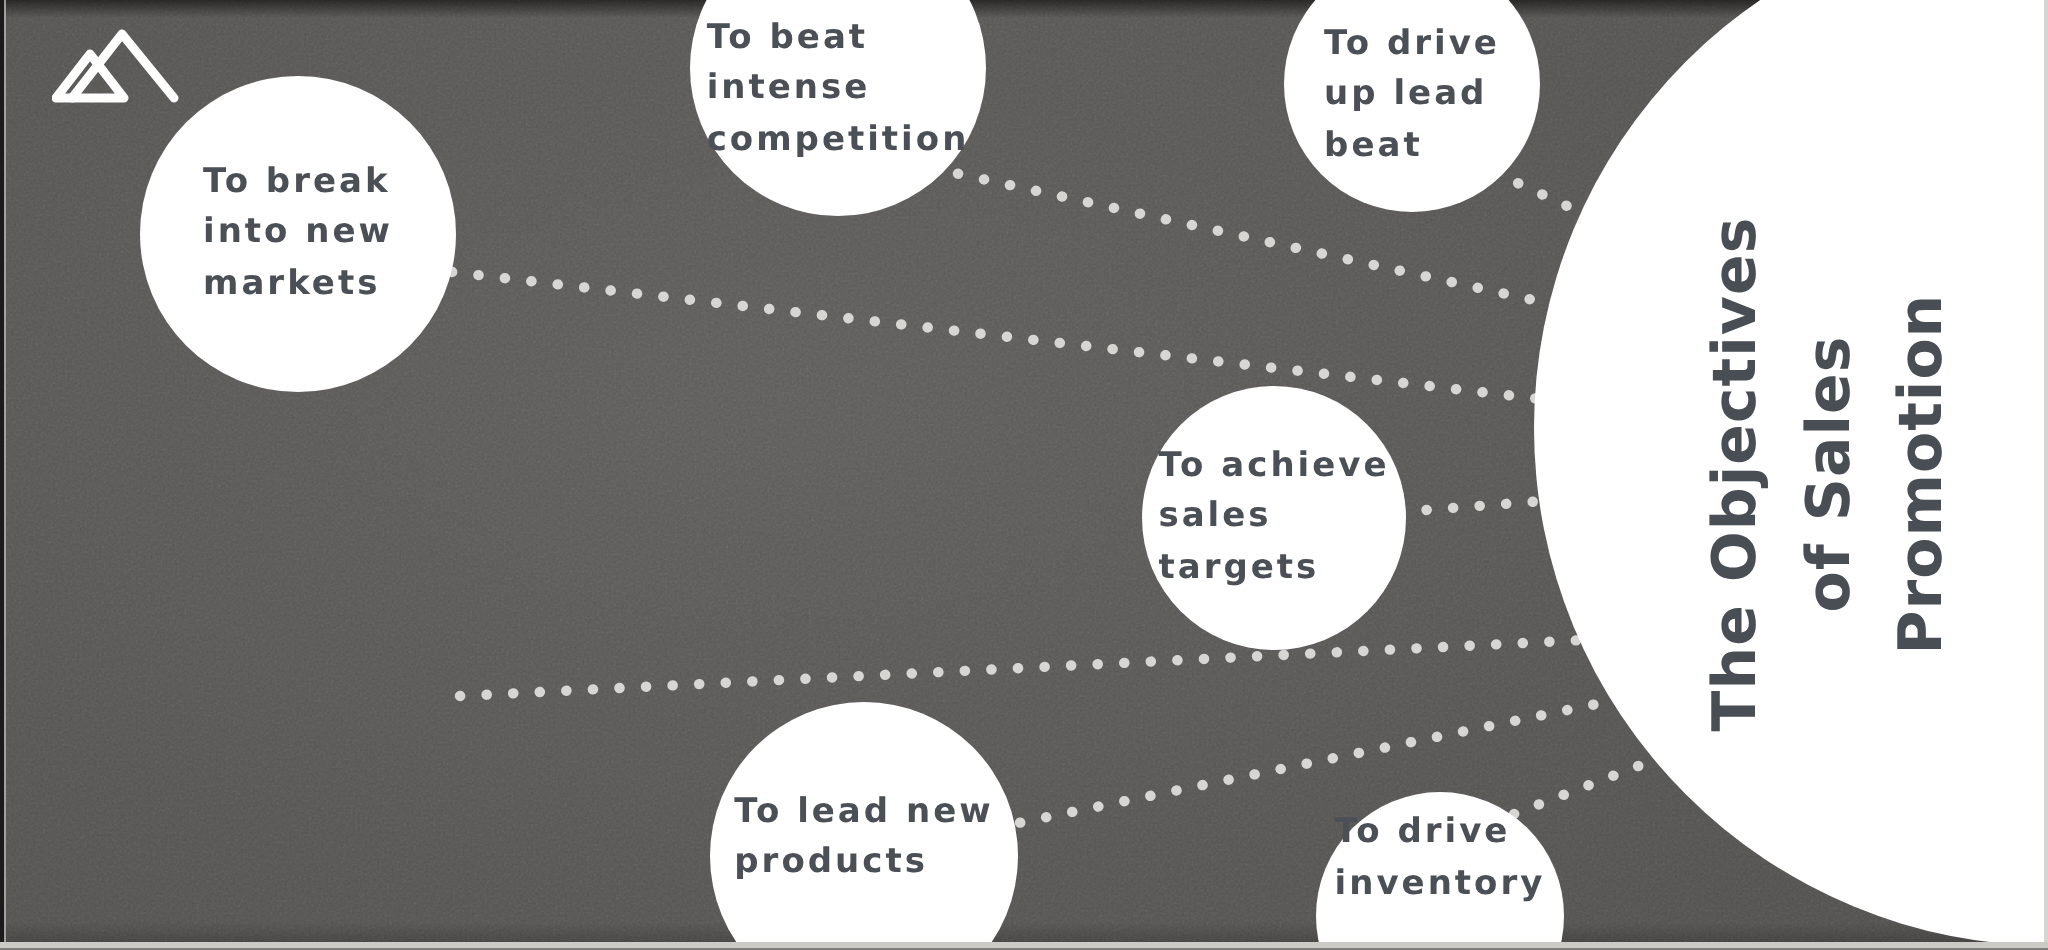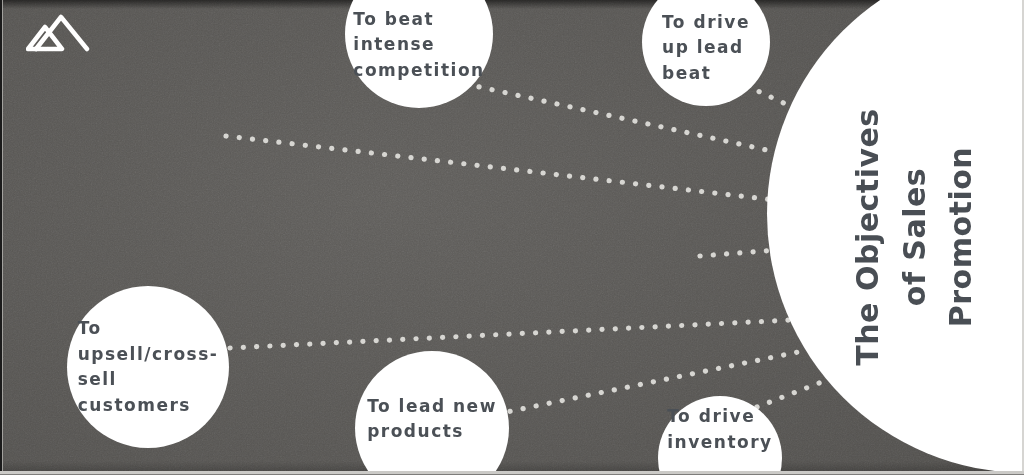--- a/index.html
+++ b/index.html
@@ -83,35 +83,39 @@
       <line x1="226" y1="136" x2="783" y2="201"></line>
       <line x1="466" y1="84" x2="794" y2="156"></line>
       <line x1="747" y1="86" x2="803" y2="112"></line>
       <line x1="700" y1="256" x2="778" y2="250"></line>
       <line x1="230" y1="348" x2="792" y2="320"></line>
       <line x1="497" y1="414" x2="808" y2="350"></line>
       <line x1="757" y1="407" x2="827" y2="380"></line>
     </g>
   </svg>
 
+  <div class="bubble b-break">
+    <div class="bubble-label">To break
+into new
+markets</div>
+  </div>
   <div class="bubble b-beat">
     <div class="bubble-label">To beat
 intense
 competition</div>
   </div>
   <div class="bubble b-drive">
     <div class="bubble-label">To drive
 up lead
 beat</div>
   </div>
-  <div class="bubble b-upsell">
-    <div class="bubble-label">To
-upsell/cross-
-sell
-customers</div>
+  <div class="bubble b-achieve">
+    <div class="bubble-label">To achieve
+sales
+targets</div>
   </div>
   <div class="bubble b-sellnew">
     <div class="bubble-label">To lead new
 products</div>
   </div>
   <div class="bubble b-clear">
     <div class="bubble-label">To drive
 inventory</div>
   </div>
 

